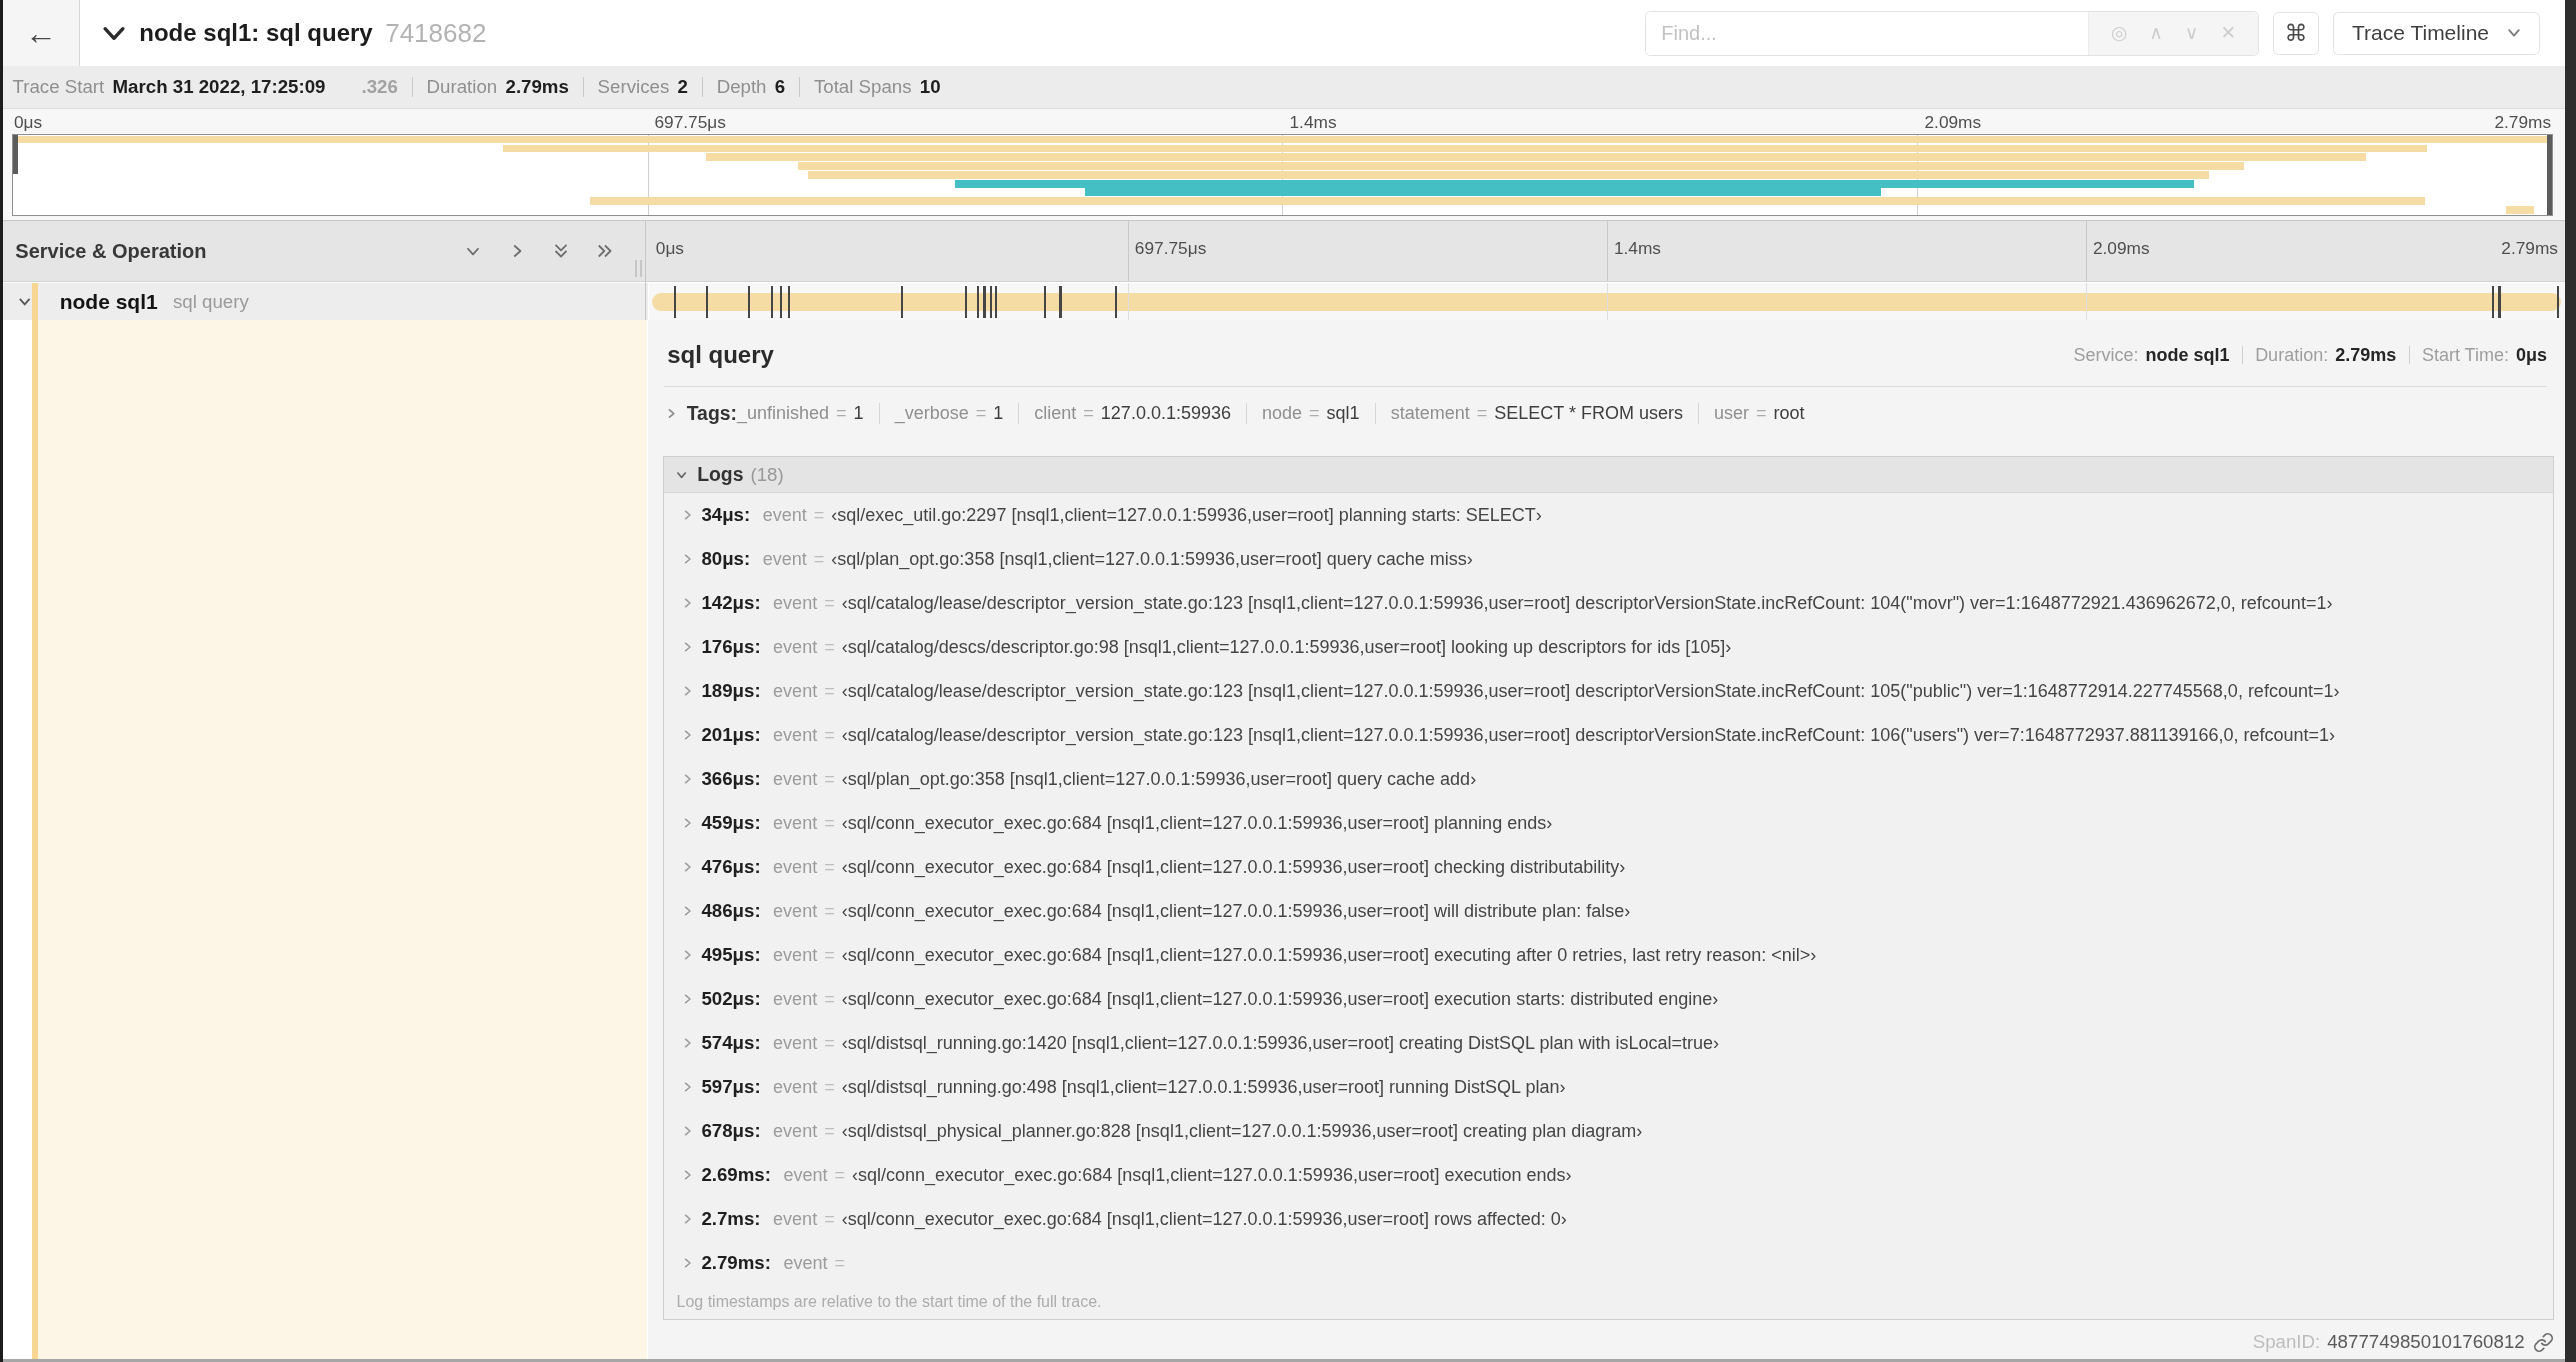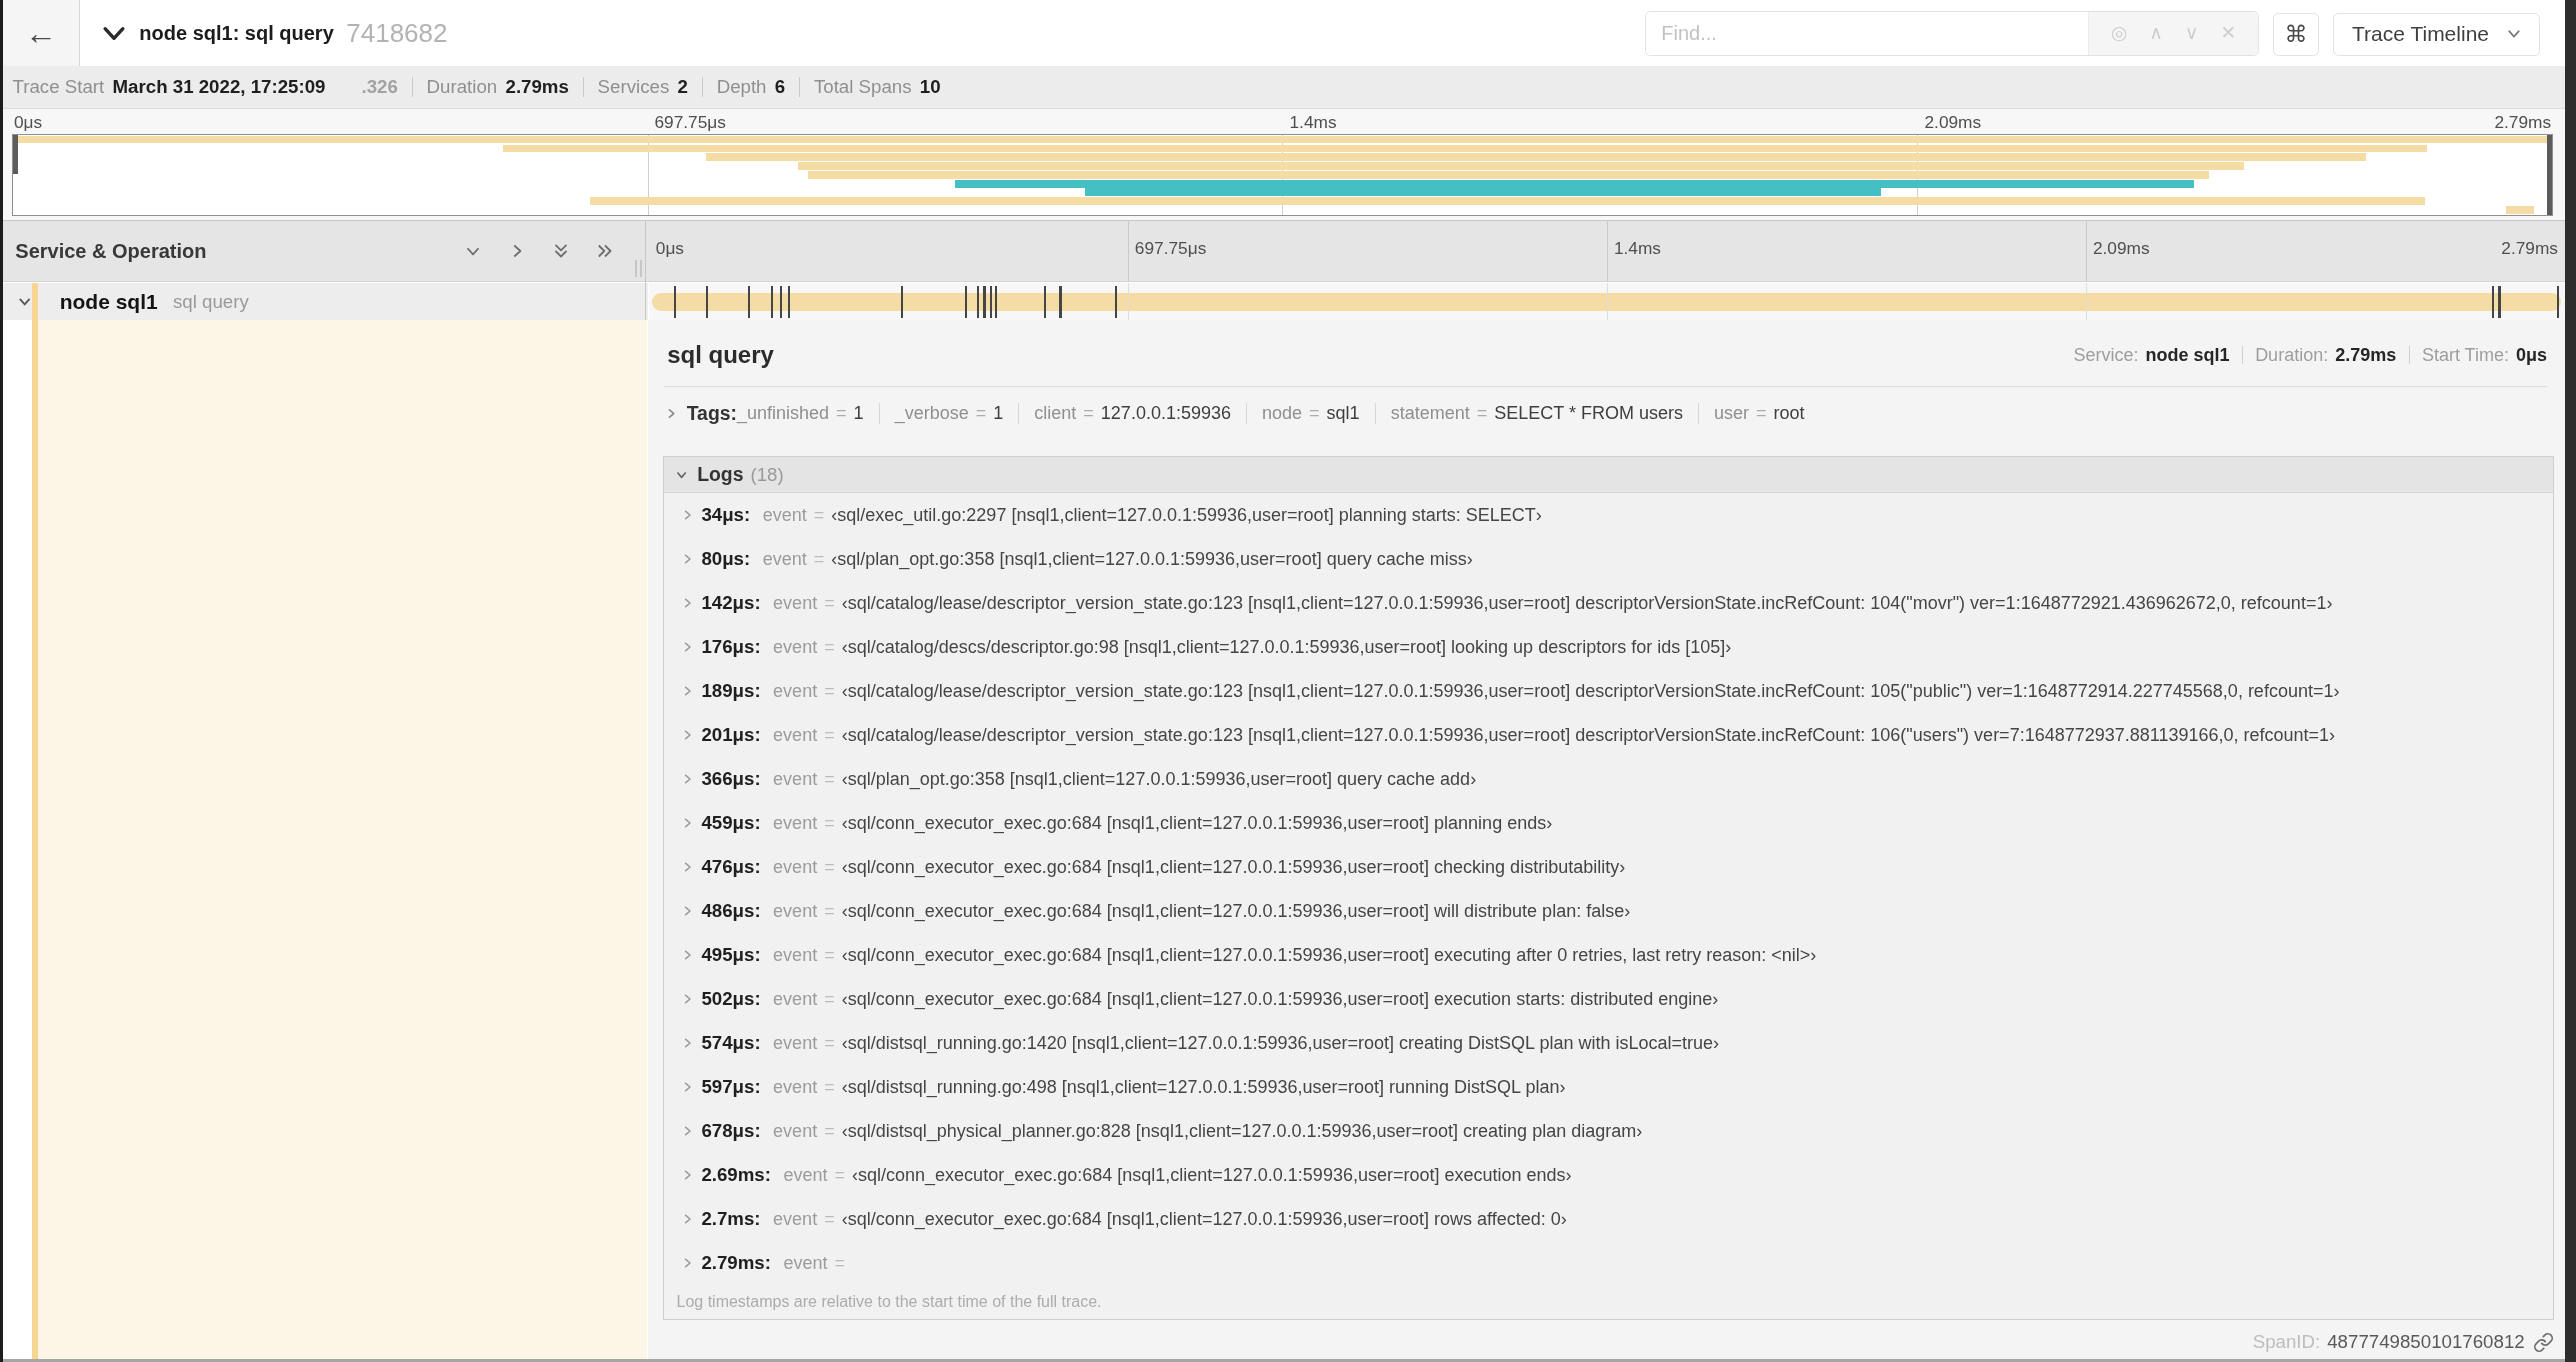--- a/index.html
+++ b/index.html
@@ -10,23 +10,23 @@
   .edge-left{position:absolute;left:0;top:0;width:2.8px;height:100%;background:#1d1d1d;z-index:60;}
   .edge-right{position:absolute;right:0;top:0;width:11px;height:100%;background:#2d2d2d;z-index:60;}
   .edge-bottom{position:absolute;left:2.8px;right:11px;bottom:0;height:4.2px;background:#a6a6a6;z-index:55;}
 
   
   .hdr{position:absolute;left:2.8px;right:11px;top:0;height:66px;background:#fff;border-bottom:0.7px solid #e3e3e3;display:flex;align-items:center;}
   .back-cell{width:76px;height:100%;background:#f5f5f5;border-right:1.4px solid #d6d6d6;display:flex;align-items:center;justify-content:center;flex:0 0 auto;}
   .back-arrow{font-size:32px;color:#4a4a4a;line-height:1;}
   .title-wrap{display:flex;align-items:center;margin-left:21px;flex:1 1 auto;min-width:0;}
   .title-chevron{margin-right:12.5px;display:flex;}
-  .trace-title{font-size:20px;font-weight:bold;color:#1c1c1c;white-space:nowrap;}
+  .trace-title{font-size:24px;font-weight:bold;color:#1c1c1c;white-space:nowrap;}
   .trace-id{font-size:26px;color:#b3b3b3;margin-left:12.5px;}
-  .hdr-controls{display:flex;align-items:flex-end;gap:14px;margin-right:25px;flex:0 0 auto;}
+  .hdr-controls{display:flex;align-items:center;gap:14px;margin-right:25px;flex:0 0 auto;}
   .find-group{display:flex;width:612px;height:43px;border:1.4px solid #e2e2e2;border-radius:5.5px;overflow:hidden;background:#fff;}
   .find-input{flex:1;border:none;outline:none;font-size:20px;color:#555;padding:0 15.2px;font-family:"Liberation Sans",sans-serif;background:#fff;}
   .find-input::placeholder{color:#c2c2c2;}
   .find-suffix{width:169px;background:#f5f5f5;display:flex;align-items:center;justify-content:space-evenly;border-left:0.7px solid #ececec;}
   .find-suffix .ficon{color:#cdcdcd;font-size:18.7px;line-height:1;}
   .sq-btn{width:46px;height:43px;border:1.4px solid #e2e2e2;border-radius:5.5px;background:#fff;display:flex;align-items:center;justify-content:center;font-size:23px;color:#4a4a4a;box-sizing:border-box;}
   .tt-btn{height:43px;border:1.4px solid #e2e2e2;border-radius:5.5px;background:#fff;display:flex;align-items:center;justify-content:center;padding:0 18px;box-sizing:border-box;gap:18px;}
   .tt-label{font-size:21px;color:#3f3f3f;white-space:nowrap;}
 
   

